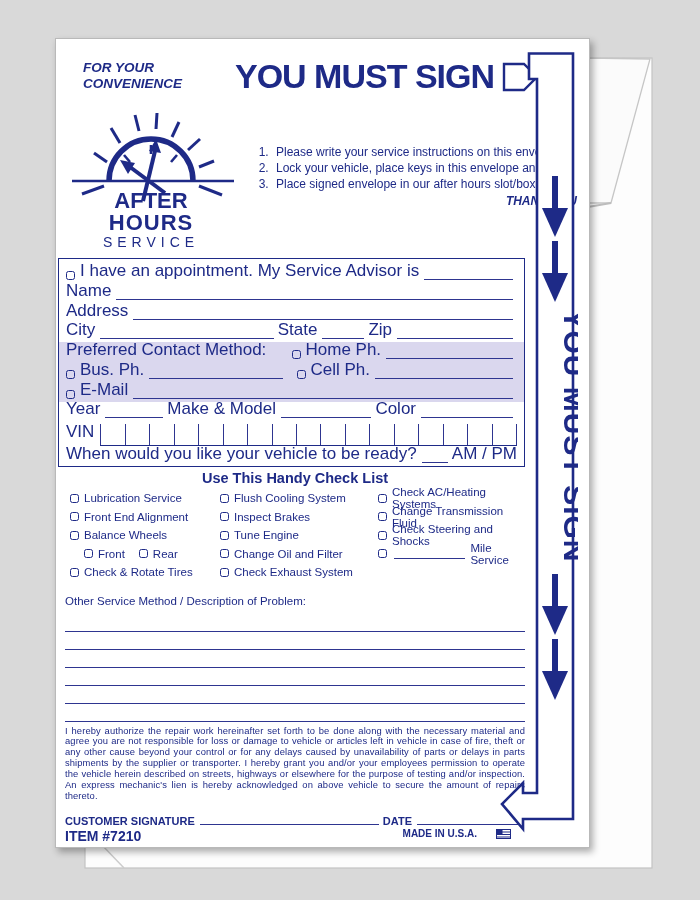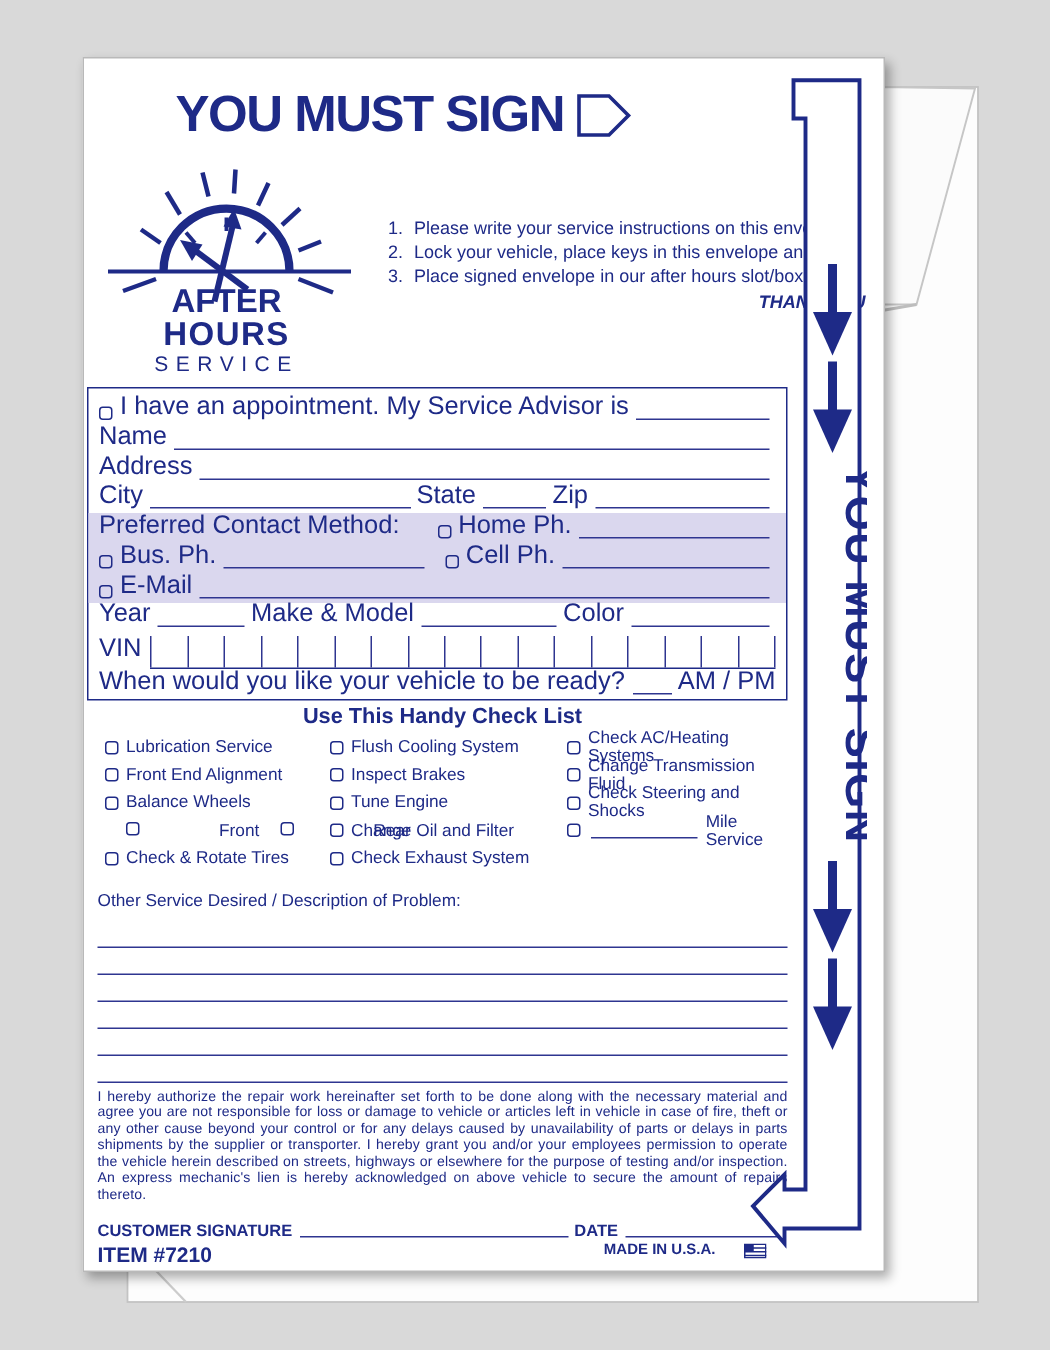--- a/index.html
+++ b/index.html
@@ -55,21 +55,21 @@
   .vin-comb{flex:1;display:flex;align-items:stretch;height:22px;border-bottom:1.5px solid var(--navy);margin-left:6px;}
   .vin-cell{flex:1;border-left:1.2px solid var(--line);}
   .vin-cell:last-child{border-right:1.2px solid var(--line);}
 
   
   .cl-title{font-weight:bold;font-size:14.5px;text-align:center;margin-top:3px;}
   .cl-grid{display:grid;grid-template-columns:150px 158px 1fr;margin-top:5px;margin-left:5px;font-size:11.5px;}
   .cl-item{display:flex;align-items:center;margin-bottom:4.5px;height:14px;}
   .cl-item .cb{margin-bottom:0;}
   .cl-sub{padding-left:14px;display:flex;gap:14px;}
-  .cl-sub .opt{display:flex;align-items:flex-start;gap:48px;}
+  .cl-sub .opt{display:flex;align-items:center;}
   .mile-fill{width:82px;border-bottom:1px solid var(--line);height:10px;margin:0 5px 0 2px;}
 
   
   .other-label{font-size:11.5px;margin-top:11px;}
   .lines{margin-top:7px;}
   .lines > div{height:18px;border-bottom:1.5px solid var(--line);}
 
   
   .legal{font-size:9.4px;line-height:10.9px;text-align:justify;margin-top:4px;letter-spacing:.1px;}
 
@@ -91,20 +91,24 @@
   <svg class="env-svg" width="700" height="900">
     <rect x="85" y="58" width="567" height="810" fill="#fdfdfd" stroke="#c3c3c3" stroke-width="1.2"></rect>
     <path d="M588,58 L650,59 L611,203 L588,203 Z" fill="#fbfbfb" stroke="#c6c6c6" stroke-width="1.3"></path>
     <path d="M611,203 L588,207" stroke="#bdbdbd" stroke-width="2"></path>
     <path d="M100,843 L124,868" stroke="#cccccc" stroke-width="1.5"></path>
   </svg>
 
   <div class="sheet">
 
     <div class="header">
+      <div class="convenience">
+        <div>FOR YOUR</div>
+        <div>CONVENIENCE</div>
+      </div>
       <div class="big-title">YOU MUST SIGN</div>
       <svg class="pent" width="38" height="30">
         <path d="M2,2 H22 L35,15 L22,28 H2 Z" fill="#ffffff" stroke="#1e2a87" stroke-width="2.4"></path>
       </svg>
     </div>
 
     <div class="intro-row">
       <div class="logo-block">
         <svg width="180" height="152">
           <g stroke="#1e2a87" stroke-width="3" fill="none">
@@ -305,21 +309,21 @@
               <span>Check Steering and Shocks</span>
             </div>
           <div class="cl-item">
               <span class="cb"></span>
               <span class="mile-fill"></span>
               <span>Mile Service</span>
             </div>
         </div>
       </div>
 
-      <div class="other-label">Other Service Desired / Description of Problem:</div>
+      <div class="other-label">Other Service Method / Description of Problem:</div>
       <div class="lines">
         <div></div>
         <div></div>
         <div></div>
         <div></div>
         <div></div>
         <div></div>
       </div>
 
       <div class="legal">I hereby authorize the repair work hereinafter set forth to be done along with the necessary material and agree you are not responsible for loss or damage to vehicle or articles left in vehicle in case of fire, theft or any other cause beyond your  control or for any delays caused by unavailability of parts or delays in parts shipments by the supplier or transporter.  I hereby grant you and/or your employees permission to operate the vehicle herein described on streets, highways or elsewhere for the purpose of testing and/or inspection.  An express mechanic's lien is hereby acknowledged on above vehicle to secure the amount of repairs thereto.</div>

